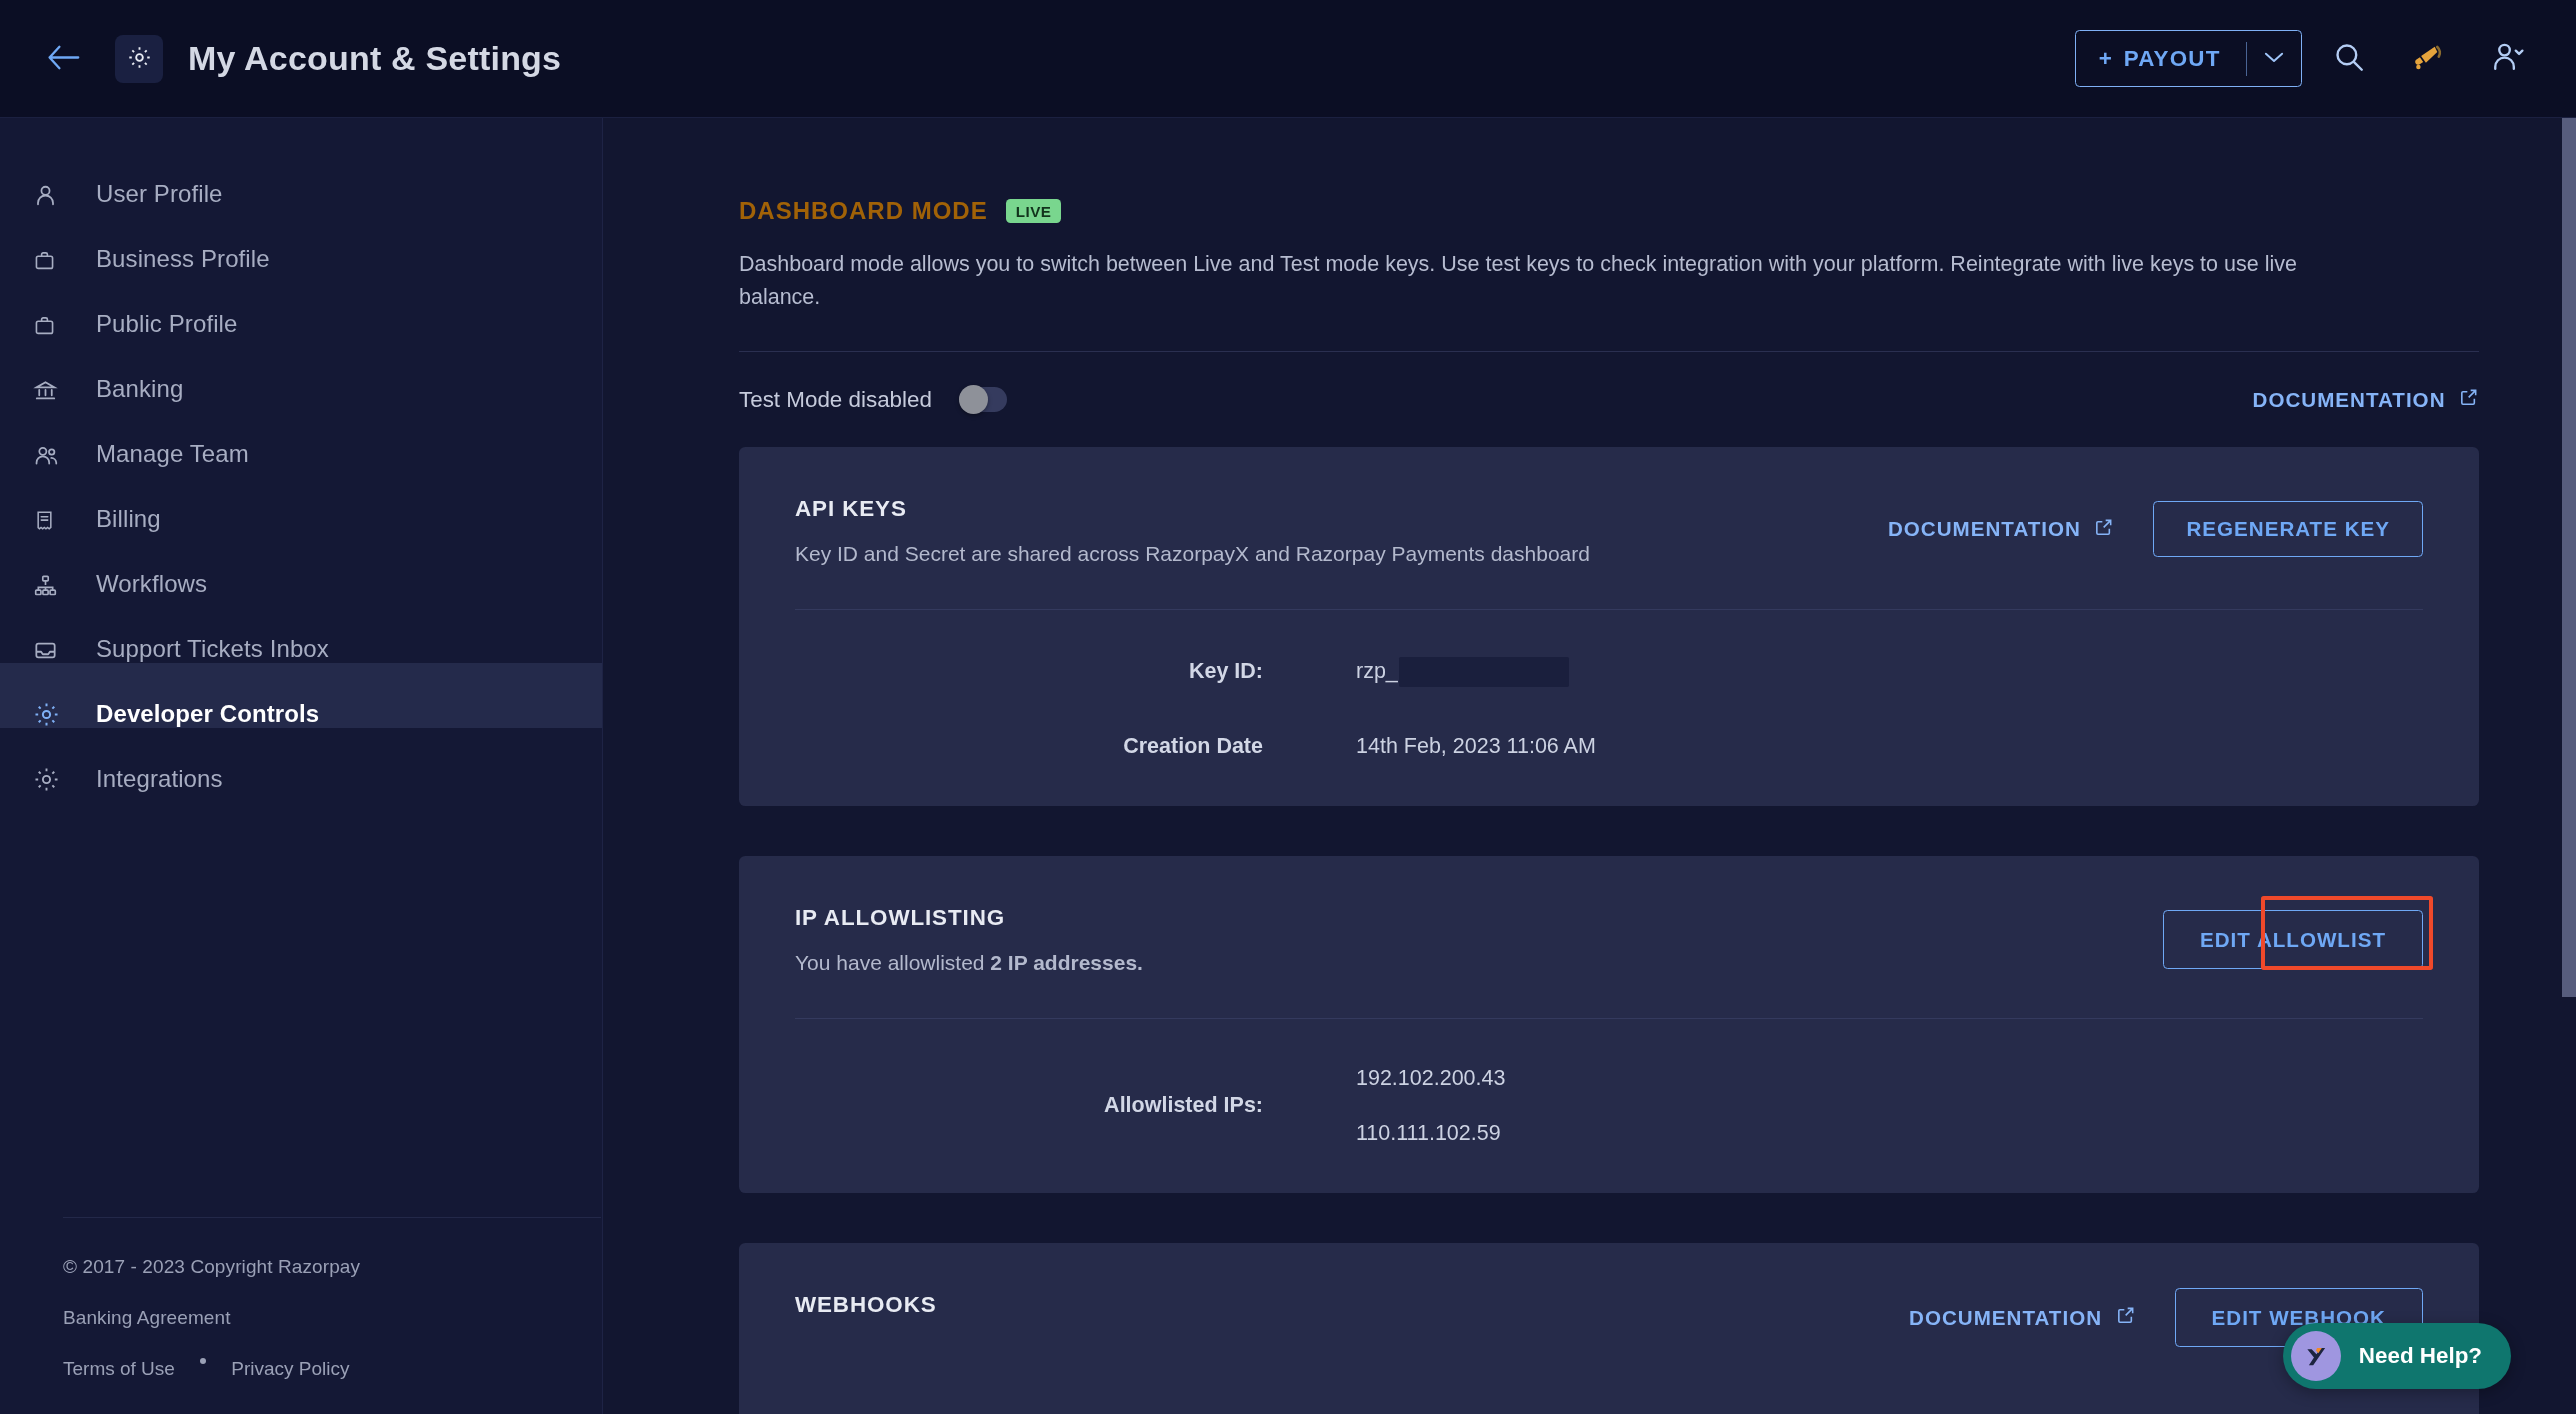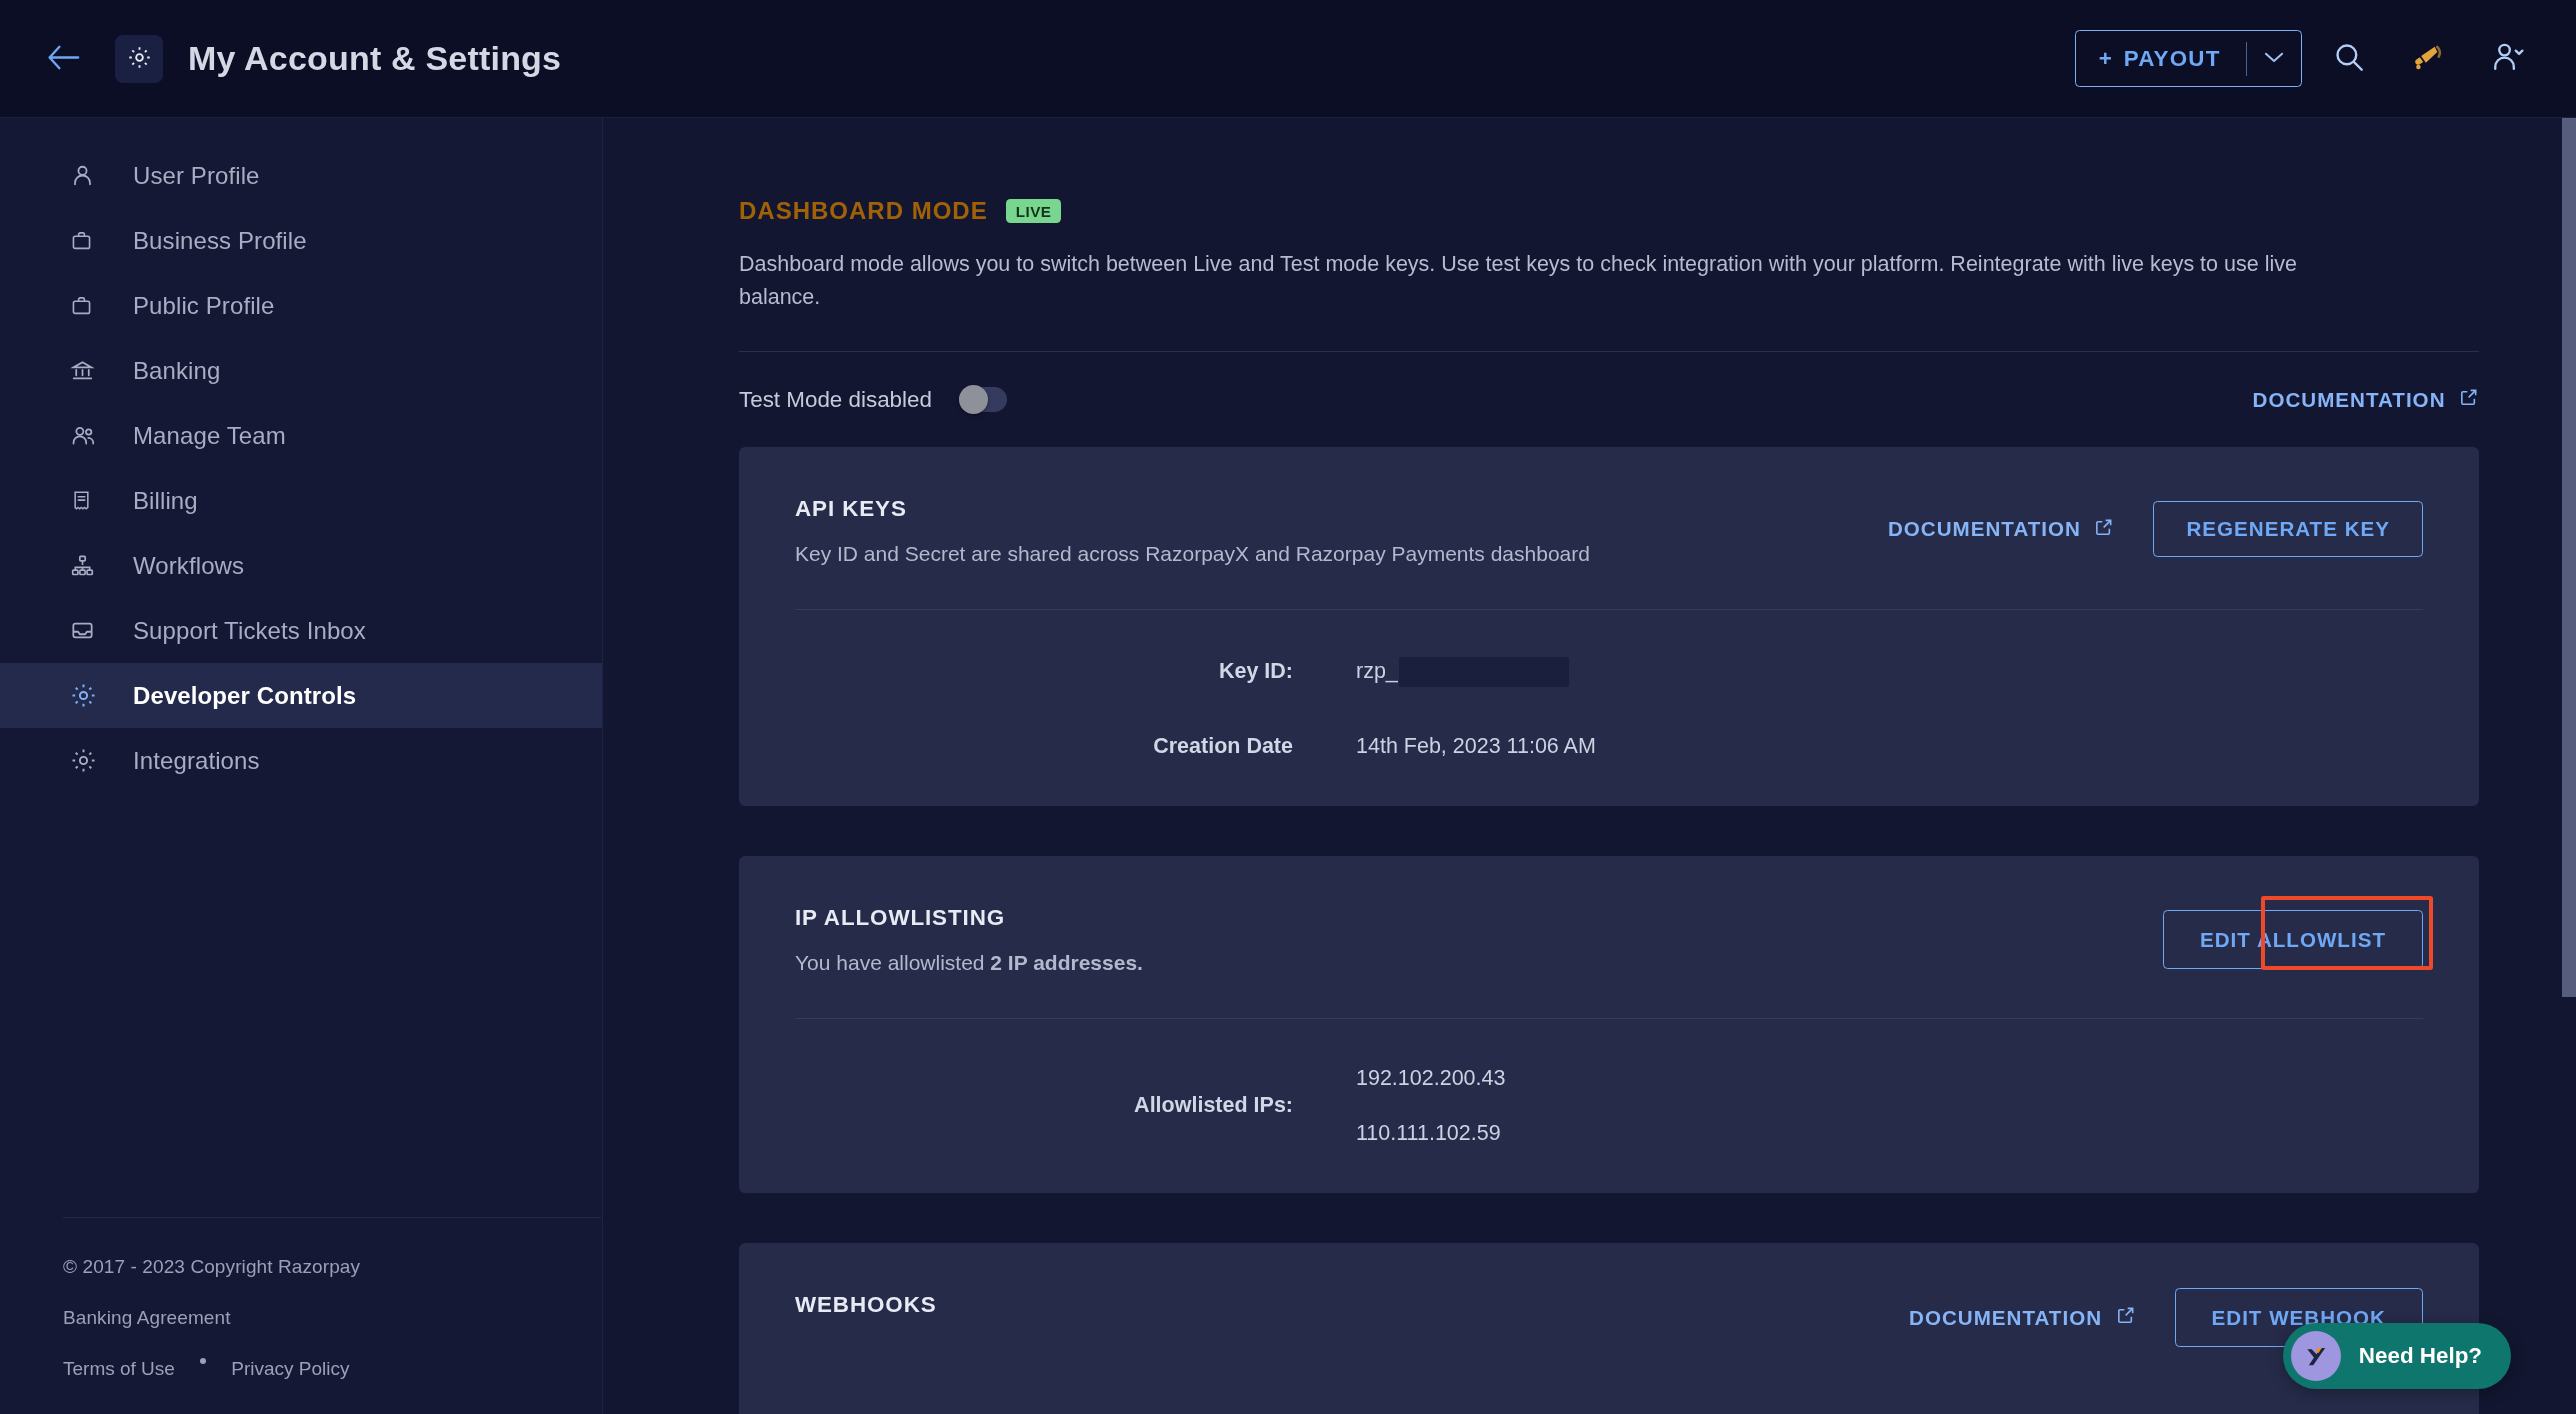--- a/index.html
+++ b/index.html
@@ -68,22 +68,22 @@
   }
   .sidebar {
     width: 603px; height: 100%;
     background: #141835;
     border-right: 0.9px solid #1e2345;
     position: relative;
     flex: 0 0 603px;
   }
   .nav { padding-top: 25px; }
   .nav-item {
-    display: flex; align-items: center;
-    height: 65px; padding-left: 70px;
+    display: flex; align-items: flex-end;
+    height: 65px; padding-left: 33px;
     cursor: pointer;
   }
   .nav-item.active { background: #242a4b; }
   .nav-icon {
     width: 34px; display: flex; align-items: center; justify-content: flex-start;
     flex: 0 0 34px;
   }
   .nav-label {
     margin-left: 29px;
     font-size: 24px; color: #a7adc2; letter-spacing: 0.1px;
@@ -184,21 +184,21 @@
     border: 1.4px solid #6fa8f5; border-radius: 4.5px;
     color: #6fa8f5; font-size: 20.6px; font-weight: 600; letter-spacing: 1px;
     padding: 0 32px; height: 56px;
     display: flex; align-items: center; justify-content: center;
     background: transparent; cursor: pointer; white-space: nowrap;
   }
   .hr-card { margin: 43px 0 0; height: 0.9px; background: #343a5e; }
 
   .kv-row { display: flex; align-items: center; margin-top: 47px; }
   .kv-key {
-    width: 561px; text-align: right; padding-right: 63px;
+    width: 561px; text-align: right; padding-right: 93px;
     font-size: 21.5px; font-weight: 700; color: #d2d7e6;
   }
   .kv-val { font-size: 21.5px; color: #ccd2e2; display: flex; align-items: center; }
   .redact {
     display: inline-block; width: 170px; height: 30.5px;
     background: #1a1f3d; border-radius: 1.8px; margin-left: 0.9px;
     vertical-align: middle;
   }
   .kv-val.stack { flex-direction: column; align-items: flex-start; gap: 30.5px; }
 

